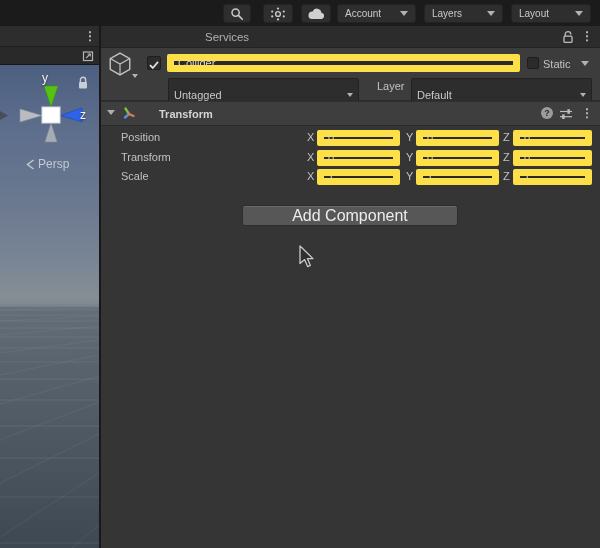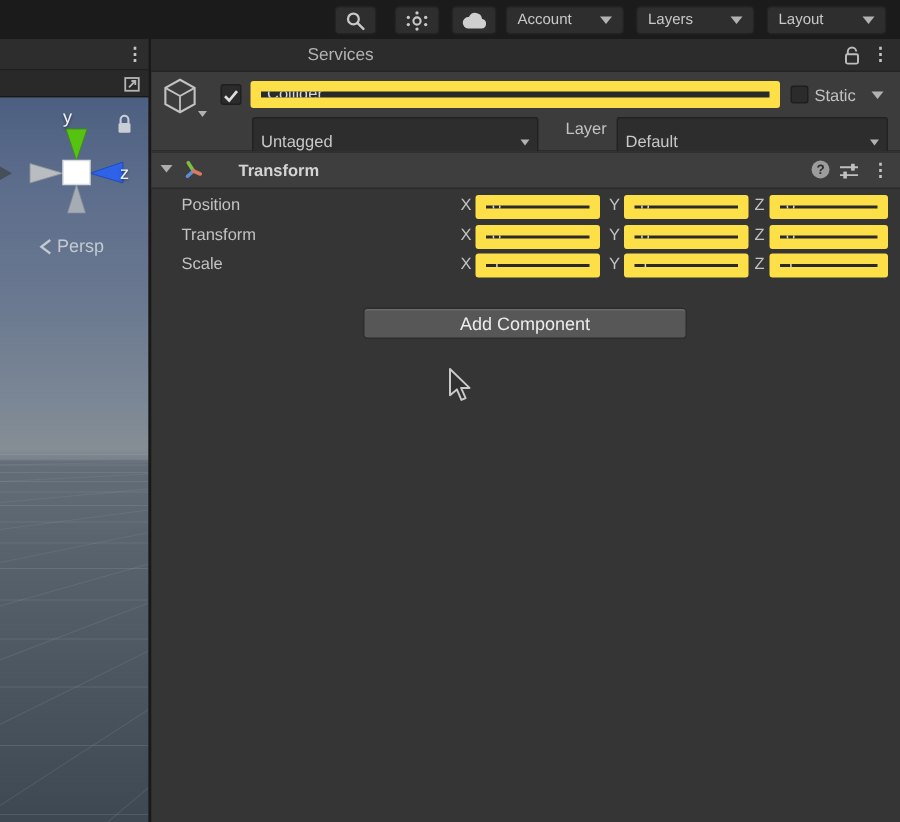--- a/index.html
+++ b/index.html
@@ -55,21 +55,21 @@
   .kebab { color:#c4c4c4; font-size:12px; font-weight:bold; line-height:1;
     letter-spacing:0; cursor:default; }
   .title { font-size:11px; font-weight:bold; color:#d4d4d4; }
   .foldout { width:0; height:0; border-left:4px solid transparent;
     border-right:4px solid transparent; border-top:5px solid #aeaeae; }
   .help-badge { width:12px; height:12px; border-radius:50%; background:#9c9c9c;
     color:#2c2c2c; font-size:9px; font-weight:bold; display:flex;
     align-items:center; justify-content:center; }
   .add-btn { background:#575757; border:1px solid #2d2d2d;
     box-shadow:inset 0 1px 0 rgba(255,255,255,.12); border-radius:3px;
-    color:#ececec; font-size:12px; display:flex; align-items:center;
+    color:#ececec; font-size:16px; display:flex; align-items:center;
     justify-content:center; cursor:default; }
 </style>
 </head>
 <body>
 
 <div class="page">
 
   <div class="abs toolbar">
     <div class="abs tbtn" style="left:223px; width:28px;">
       <svg width="14" height="14" viewBox="0 0 14 14">

